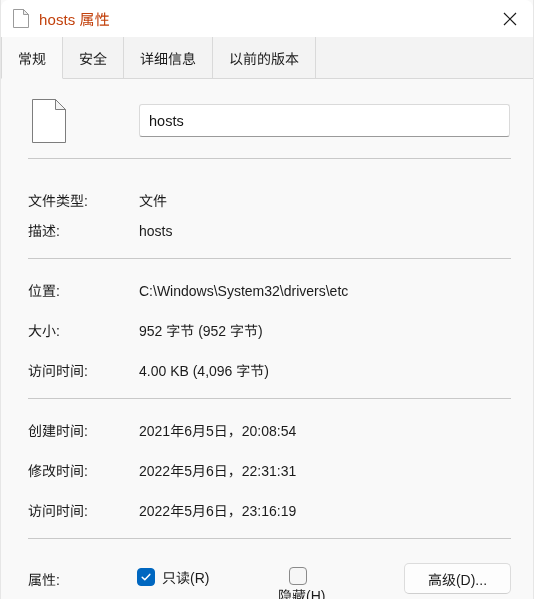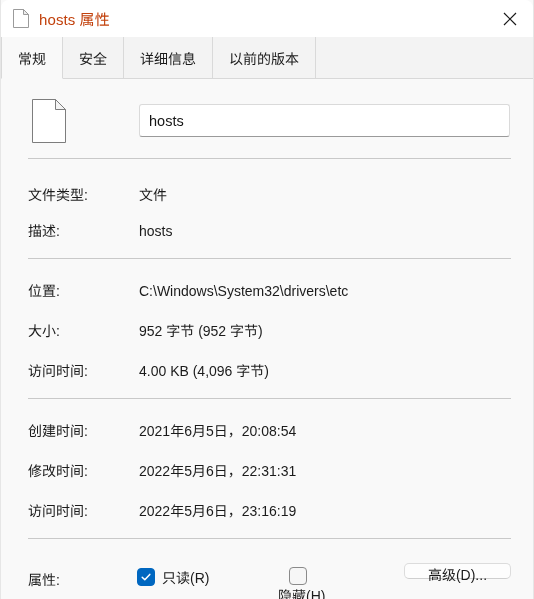--- a/index.html
+++ b/index.html
@@ -227,21 +227,21 @@
     margin-left: 7px;
     font-size: 14px;
     color: #1b1b1b;
   }
 
   .adv-button {
     position: absolute;
     left: 403px;
     top: 1px;
     width: 107px;
-    height: 16px;
+    height: 31px;
     background: #fdfdfd;
     border: 1px solid #dcdcdc;
     border-bottom-color: #cfcfcf;
     border-radius: 5px;
     font-family: inherit;
     font-size: 14px;
     color: #1a1a1a;
     cursor: default;
     box-sizing: border-box;
     padding: 0;
@@ -286,21 +286,21 @@
     <div class="file-header">
       <svg class="file-icon" viewBox="0 0 34 44">
         <path d="M0.5 0.5 H23.5 L33.5 10.5 V43.5 H0.5 Z" fill="#ffffff" stroke="#7d7d7d" stroke-width="1"></path>
         <path d="M23.5 0.5 L33.5 10.5 H23.5 Z" fill="#f4f4f4" stroke="#7d7d7d" stroke-width="1"></path>
       </svg>
       <input class="name-field" type="text" value="hosts" style="">
     </div>
 
     <div class="divider" style="top:79px;"></div>
 
-    <div class="row" style="top:106px;text-align:center;">
+    <div class="row" style="top:112px;text-align:center;">
       <span class="label">文件类型:</span>
       <span class="value">文件</span>
     </div>
 
     <div class="row" style="top:142px;">
       <span class="label">描述:</span>
       <span class="value">hosts</span>
     </div>
 
     <div class="divider" style="top:179px;"></div>

